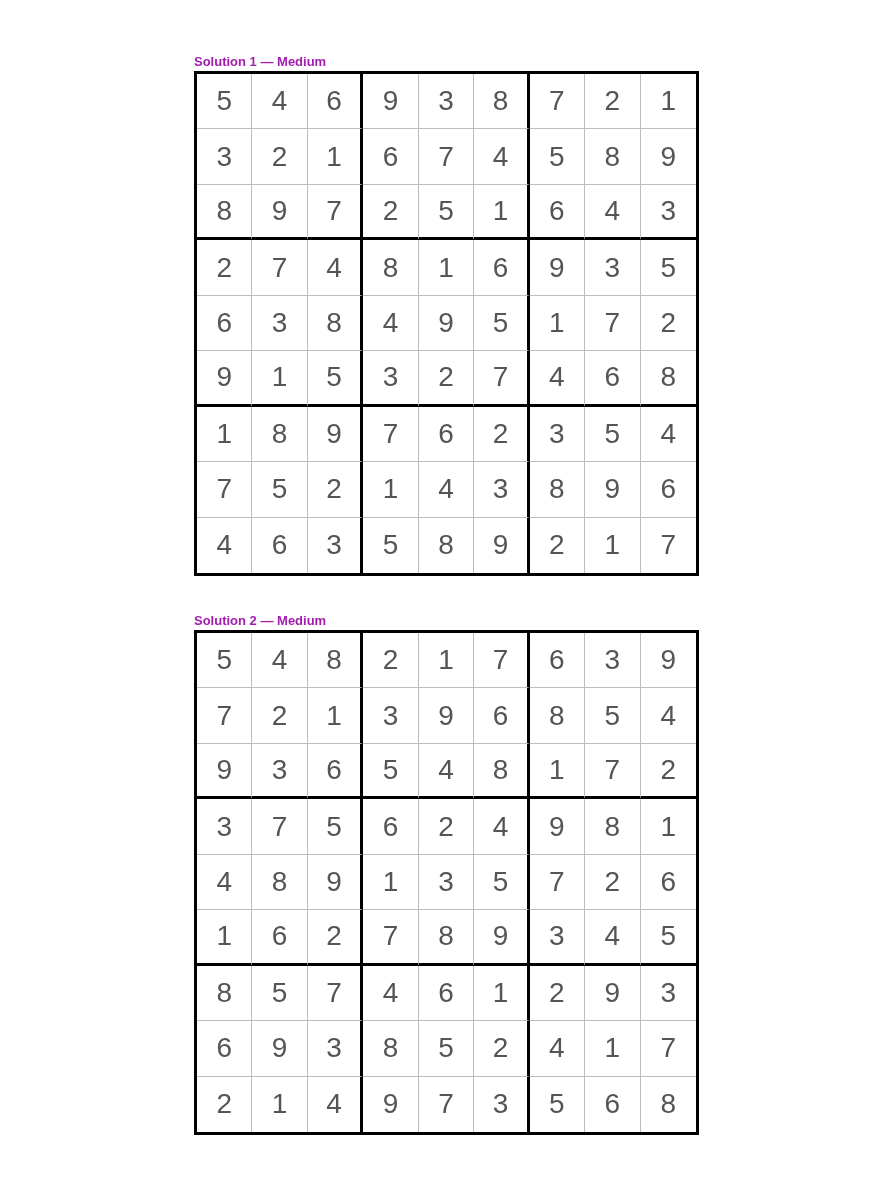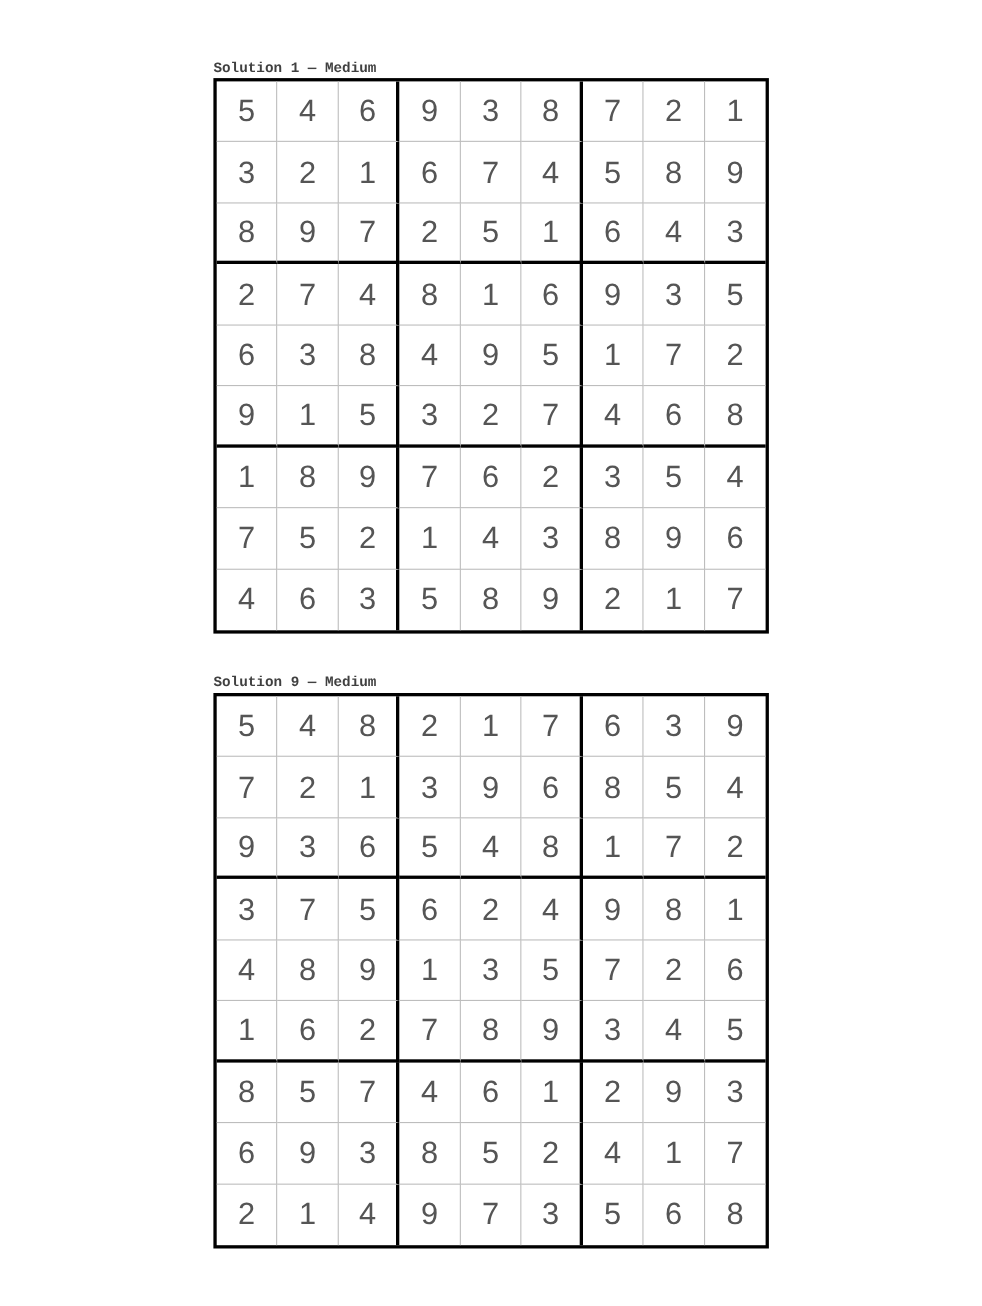--- a/index.html
+++ b/index.html
@@ -1,18 +1,18 @@
 <!DOCTYPE html>
 <html><head>
   <meta charset="utf-8">
   <style>
     html, body { margin: 0; padding: 0; background: #ffffff; }
     body { width: 893px; height: 1187px; position: relative; overflow: hidden; font-family: "Liberation Sans", sans-serif; }
     .puzzle { position: absolute; left: 194px; }
-    .title { position: absolute; left: 0; top: -17px; font-size: 13px; font-weight: bold; color: #404040; white-space: nowrap; line-height: 15px; font-family: Liberation Mono, monospace; }
+    .title { position: absolute; left: 0; top: -17px; font-size: 13px; font-weight: bold; color: #a21caf; white-space: nowrap; line-height: 15px; }
     .grid { position: relative; width: 505px; height: 505px; box-sizing: border-box; border: 3px solid #000; display: grid; grid-template-columns: repeat(9, 1fr); grid-template-rows: repeat(9, 1fr); background: #fff; }
     .cell { box-sizing: border-box; border-right: 1px solid #bdbdbd; border-bottom: 1px solid #bdbdbd; display: flex; align-items: center; justify-content: center; font-size: 28px; color: #555555; font-family: "Liberation Sans", sans-serif; }
     .cell.c8 { border-right: none; }
     .cell.r8 { border-bottom: none; }
     .cell.c2, .cell.c5 { border-right: 3px solid #000; }
     .cell.r2, .cell.r5 { border-bottom: 3px solid #000; }
   </style>
 </head>
 <body>
 
@@ -97,21 +97,21 @@
       <div class="cell r8 c3">5</div>
       <div class="cell r8 c4">8</div>
       <div class="cell r8 c5">9</div>
       <div class="cell r8 c6">2</div>
       <div class="cell r8 c7">1</div>
       <div class="cell r8 c8">7</div>
     </div>
 </div>
 
 <div class="puzzle" style="top:630px;">
-  <div class="title">Solution 9 — Medium</div>
+  <div class="title">Solution 2 — Medium</div>
   <div class="grid" id="grid1">
       <div class="cell r0 c0">5</div>
       <div class="cell r0 c1">4</div>
       <div class="cell r0 c2">8</div>
       <div class="cell r0 c3">2</div>
       <div class="cell r0 c4">1</div>
       <div class="cell r0 c5">7</div>
       <div class="cell r0 c6">6</div>
       <div class="cell r0 c7">3</div>
       <div class="cell r0 c8">9</div>

